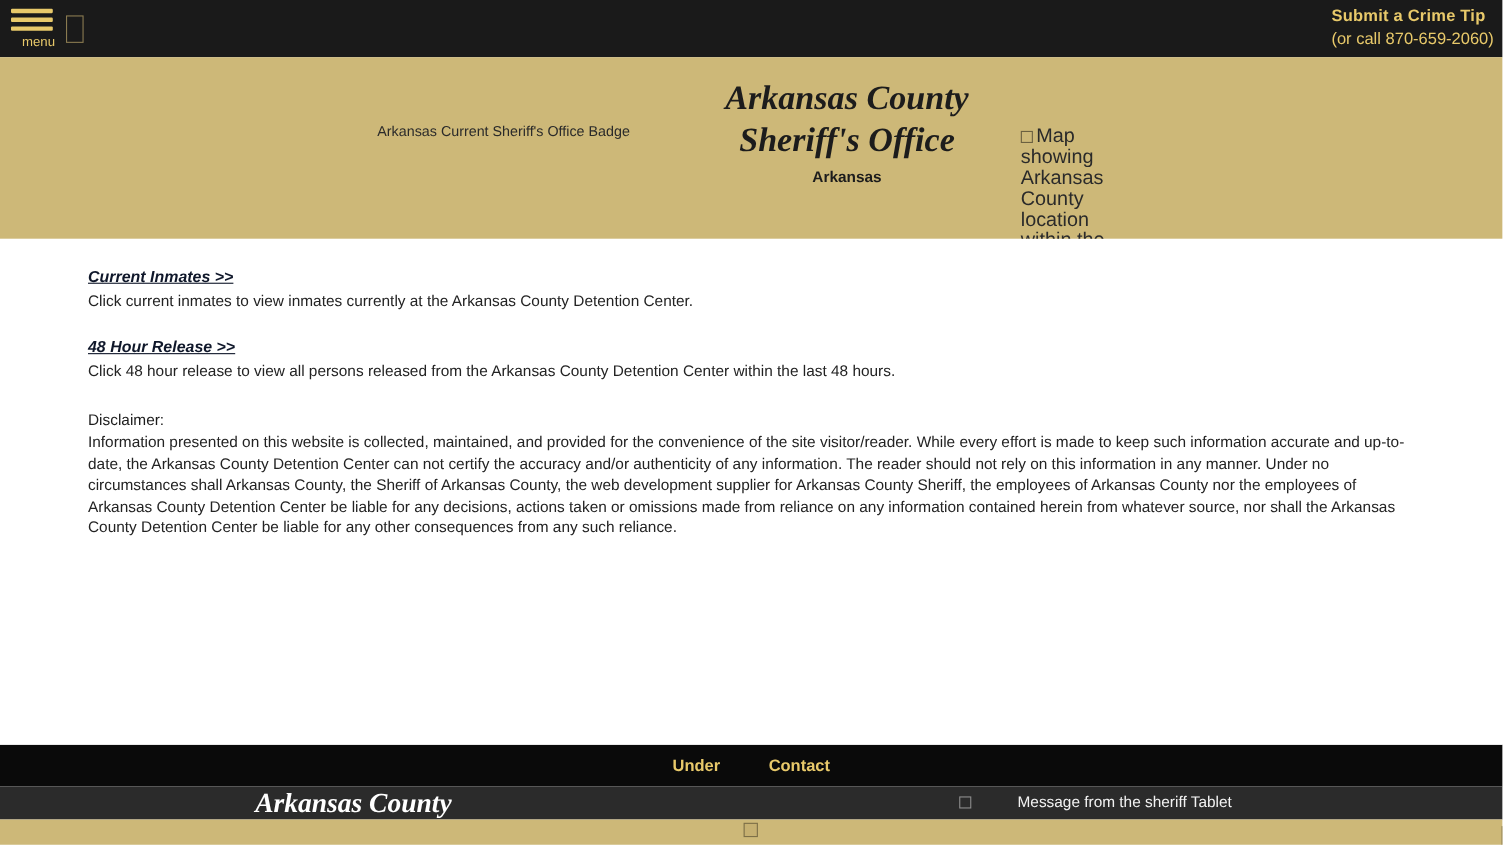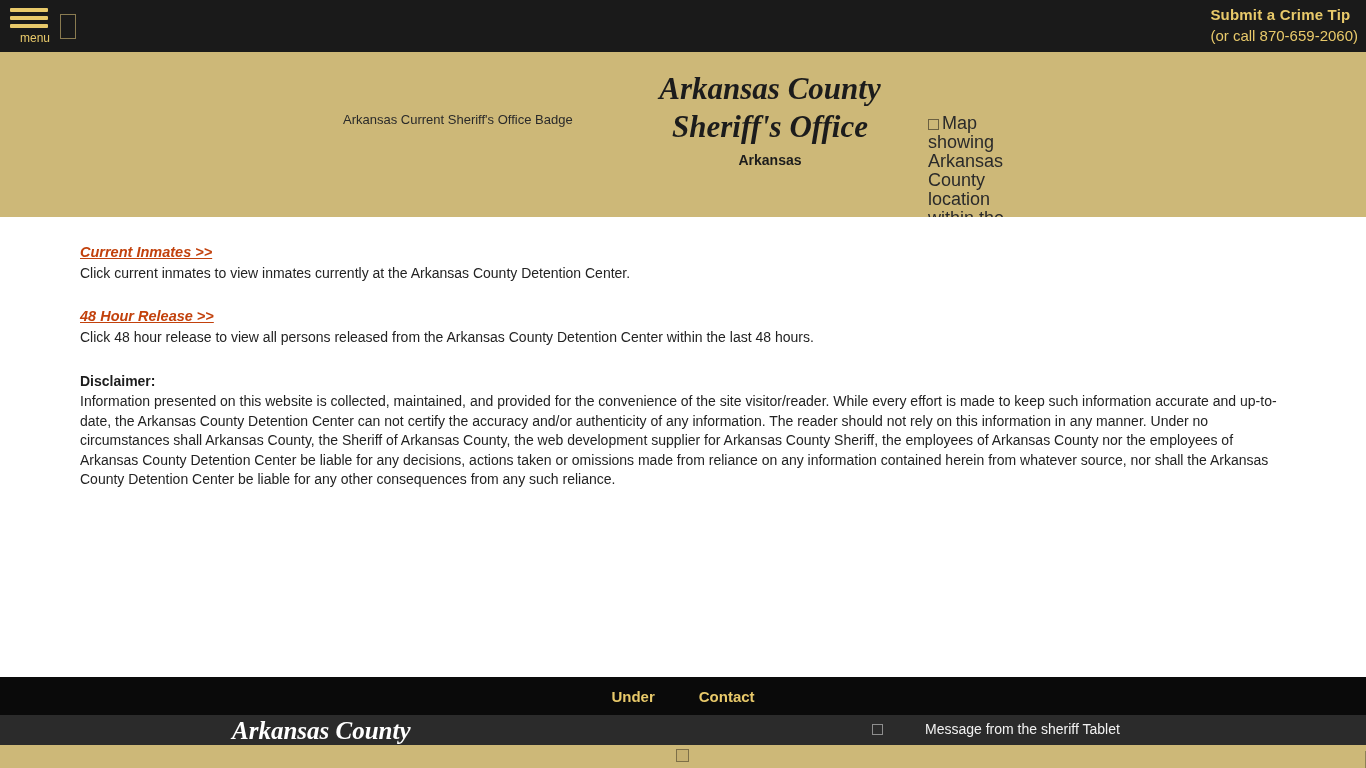--- a/index.html
+++ b/index.html
@@ -126,36 +126,36 @@
     font-size: 24px;
     color: #1c1c1c;
     font-weight: bold;
     letter-spacing: .1px;
   }
   .link-row {
     margin-top: 26px;
   }
   .roster-link {
     display: inline-block;
-    color: #c2410c;
+    color: #0f172a;
     font-weight: bold;
     font-style: italic;
     font-size: 14.5px;
     text-decoration: underline;
     cursor: pointer;
   }
   .link-desc {
     margin-top: 4px;
     font-size: 14px;
     color: #232323;
   }
   .disclaimer-head {
     margin-top: 28px;
     font-size: 14px;
-    font-weight: bold;
+    font-weight: normal;
     color: #1c1c1c;
   }
   .disclaimer-body {
     margin-top: 3px;
     font-size: 14px;
     line-height: 19.5px;
     color: #232323;
     text-align: left;
     max-width: 1272px;
   }

